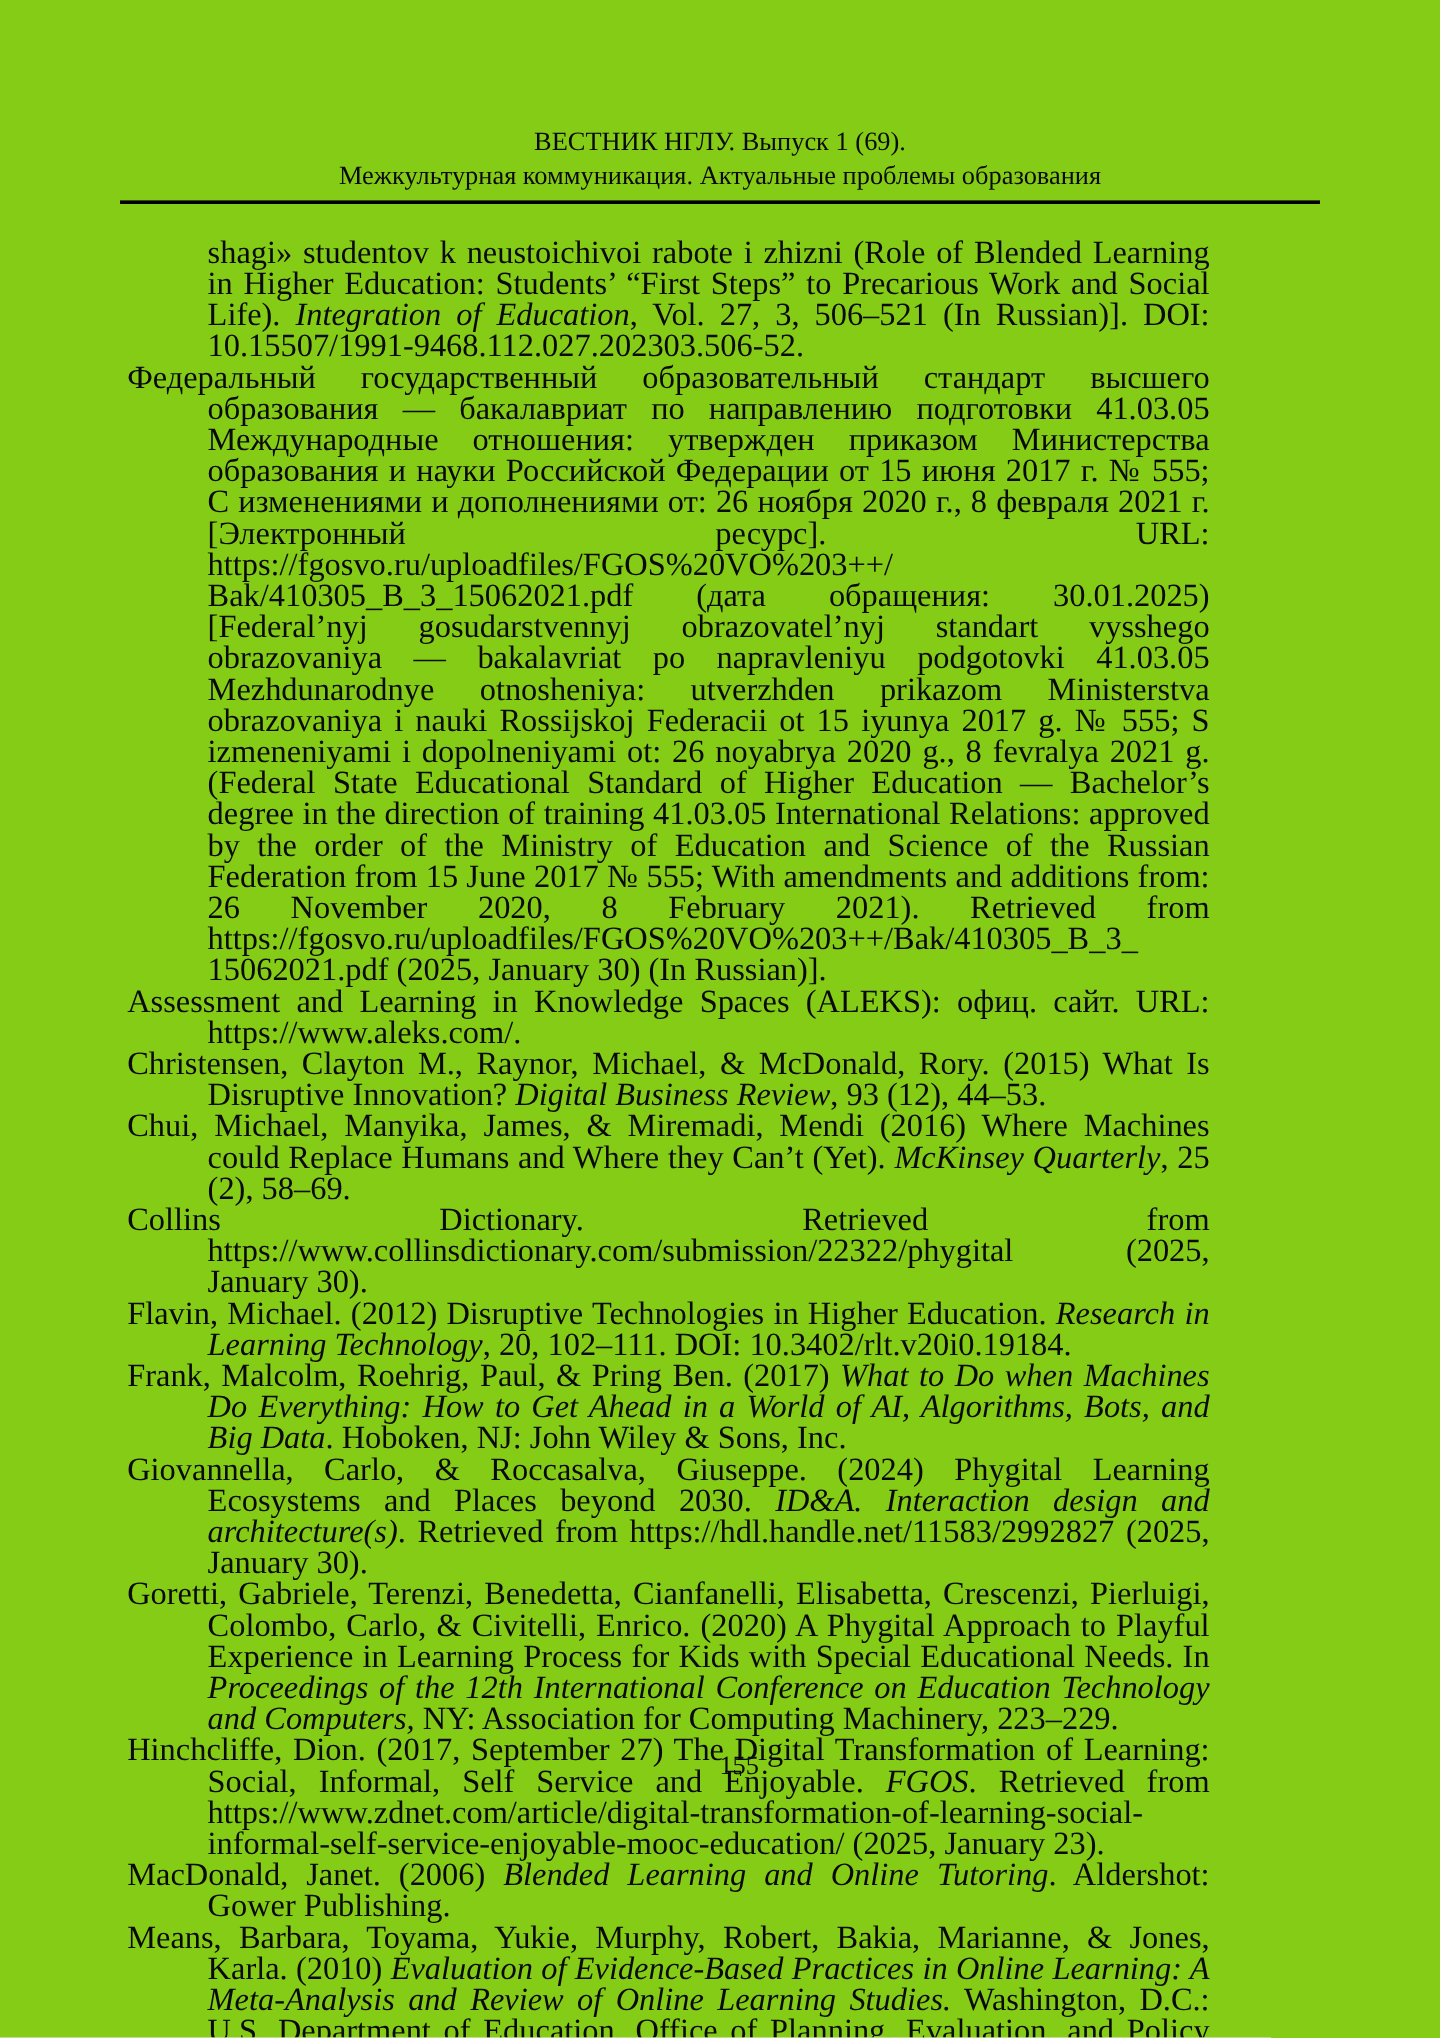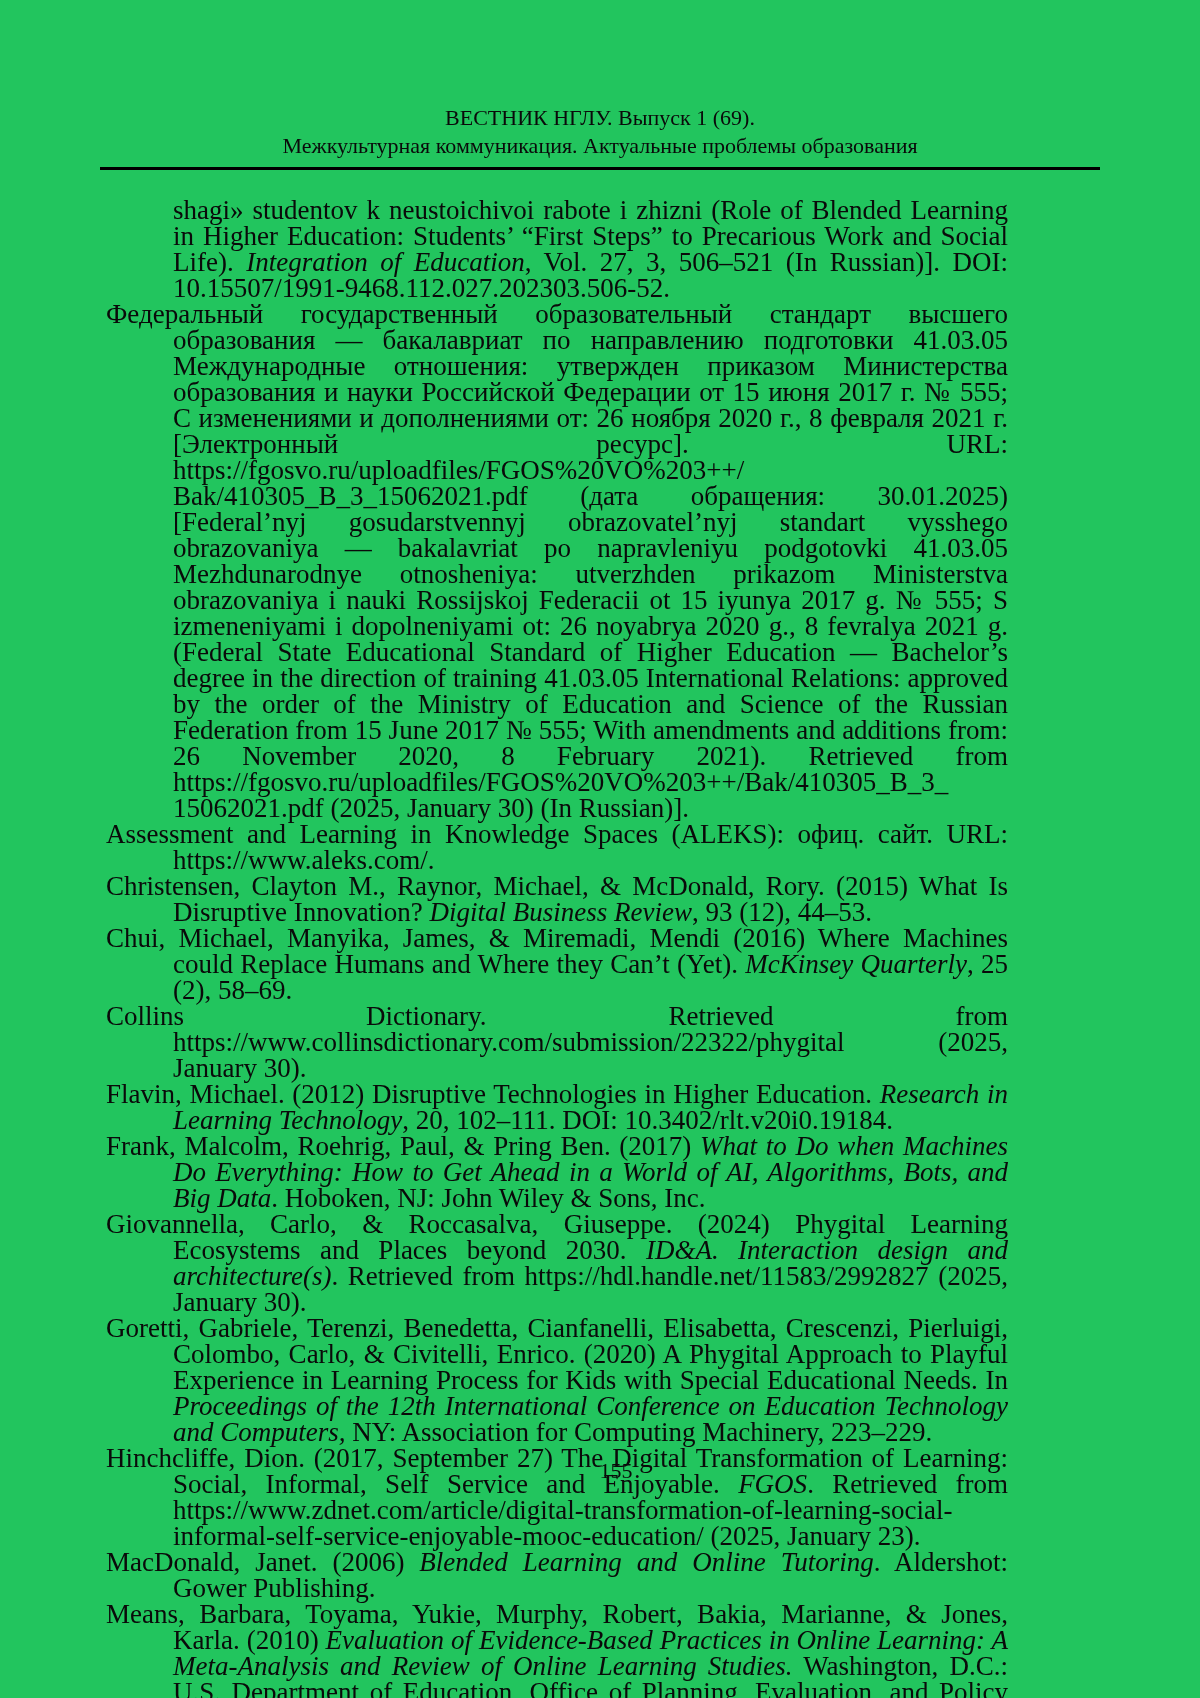--- a/index.html
+++ b/index.html
@@ -5,21 +5,21 @@
   html, body {
     margin: 0;
     padding: 0;
     background: #e8e8e8;
   }
   .page {
     position: relative;
     width: 1200px;
     height: 1698px;
     margin: 0 auto;
-    background: #22c55e;
+    background: #84cc16;
     color: #0a0a0a;
     font-family: "Liberation Serif", "DejaVu Serif", serif;
     overflow: hidden;
     box-sizing: border-box;
   }
   .content {
     padding: 104px 100px 0 100px;
   }
   .page-header {
     text-align: center;

